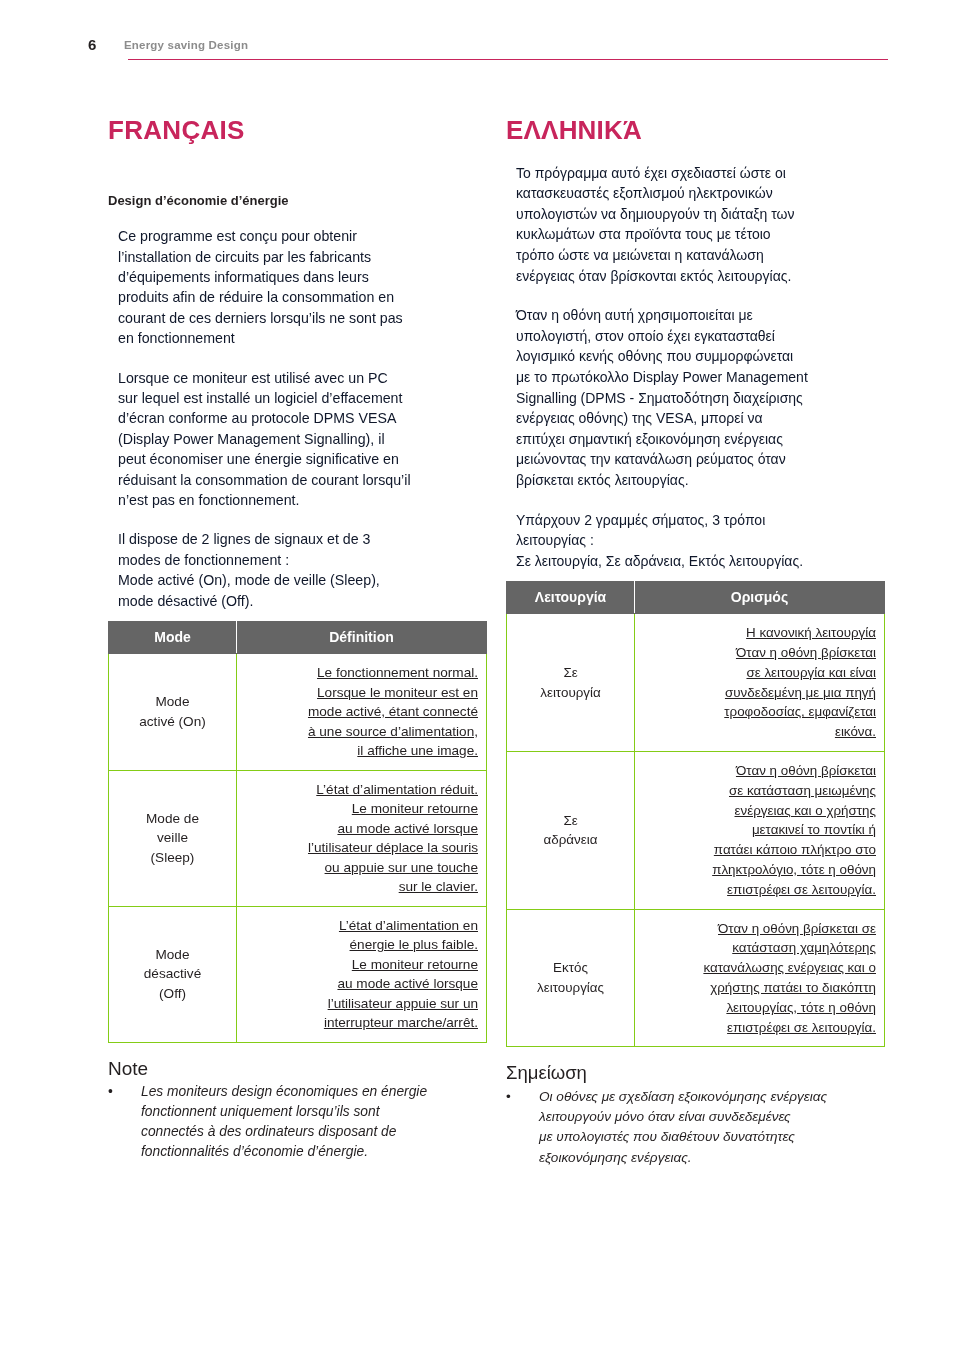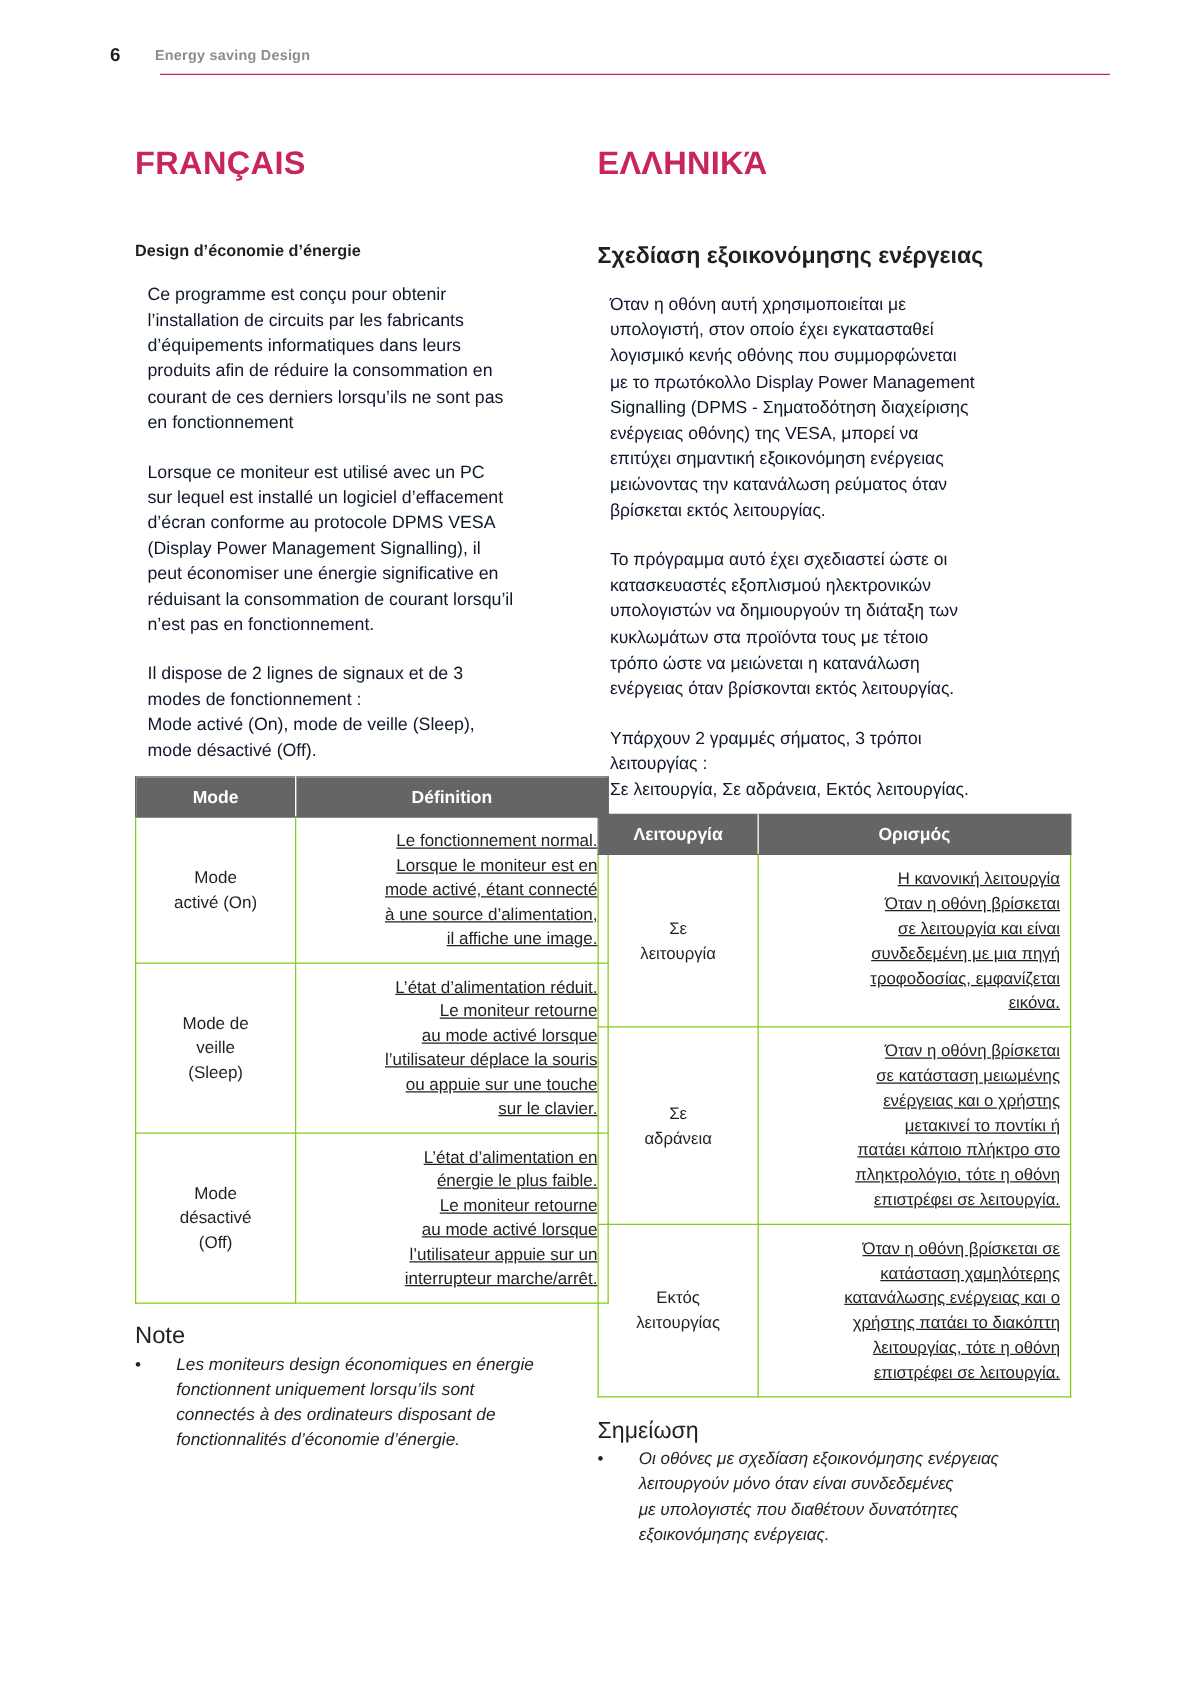--- a/index.html
+++ b/index.html
@@ -57,21 +57,21 @@
     left: 0;
     top: 100px;
     width: 954px;
   }
   .col {
     position: absolute;
     top: 0;
     width: 390px;
   }
   .col-left  { left: 108px; }
-  .col-right { left: 478px; }
+  .col-right { left: 506px; }
 
   .lang-title {
     font-size: 26px;
     font-weight: bold;
     color: #c8255c;
     letter-spacing: 0.3px;
     margin: 0 0 0 0;
     line-height: 1.1;
     padding-top: 16px;
   }
@@ -267,38 +267,37 @@
         <span class="note-text">Les moniteurs design économiques en énergie
 fonctionnent uniquement lorsqu’ils sont
 connectés à des ordinateurs disposant de
 fonctionnalités d’économie d’énergie.</span>
       </div>
     </div>
   </div>
 
   <div class="col col-right">
     <h1 class="lang-title greek">ΕΛΛΗΝΙΚΆ</h1>
-    <h2 class="section-title greek">Σχεδίαση εξοικονόμησης ενέργειας</h2>
 
     <div class="body-block">
+      <p class="para greek">Το πρόγραμμα αυτό έχει σχεδιαστεί ώστε οι
+κατασκευαστές εξοπλισμού ηλεκτρονικών
+υπολογιστών να δημιουργούν τη διάταξη των
+κυκλωμάτων στα προϊόντα τους με τέτοιο
+τρόπο ώστε να μειώνεται η κατανάλωση
+ενέργειας όταν βρίσκονται εκτός λειτουργίας.</p>
       <p class="para greek">Όταν η οθόνη αυτή χρησιμοποιείται με
 υπολογιστή, στον οποίο έχει εγκατασταθεί
 λογισμικό κενής οθόνης που συμμορφώνεται
 με το πρωτόκολλο Display Power Management
 Signalling (DPMS - Σηματοδότηση διαχείρισης
 ενέργειας οθόνης) της VESA, μπορεί να
 επιτύχει σημαντική εξοικονόμηση ενέργειας
 μειώνοντας την κατανάλωση ρεύματος όταν
 βρίσκεται εκτός λειτουργίας.</p>
-      <p class="para greek">Το πρόγραμμα αυτό έχει σχεδιαστεί ώστε οι
-κατασκευαστές εξοπλισμού ηλεκτρονικών
-υπολογιστών να δημιουργούν τη διάταξη των
-κυκλωμάτων στα προϊόντα τους με τέτοιο
-τρόπο ώστε να μειώνεται η κατανάλωση
-ενέργειας όταν βρίσκονται εκτός λειτουργίας.</p>
       <p class="para greek">Υπάρχουν 2 γραμμές σήματος, 3 τρόποι
 λειτουργίας :
 Σε λειτουργία, Σε αδράνεια, Εκτός λειτουργίας.</p>
     </div>
 
     <table class="mode-table greek">
       <colgroup>
           <col class="c1">
           <col class="c2">
         </colgroup>

